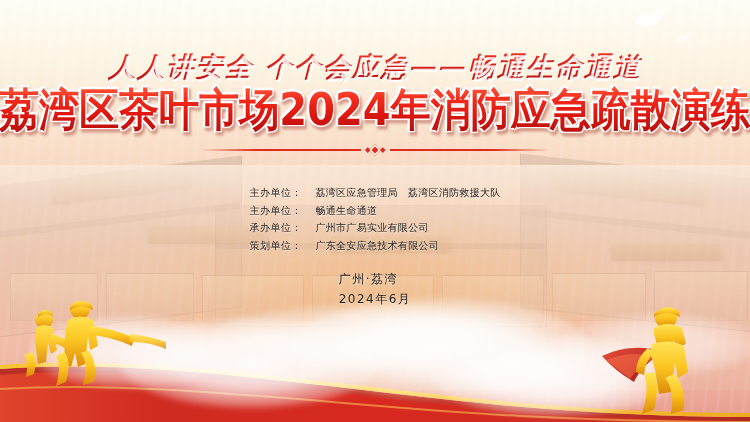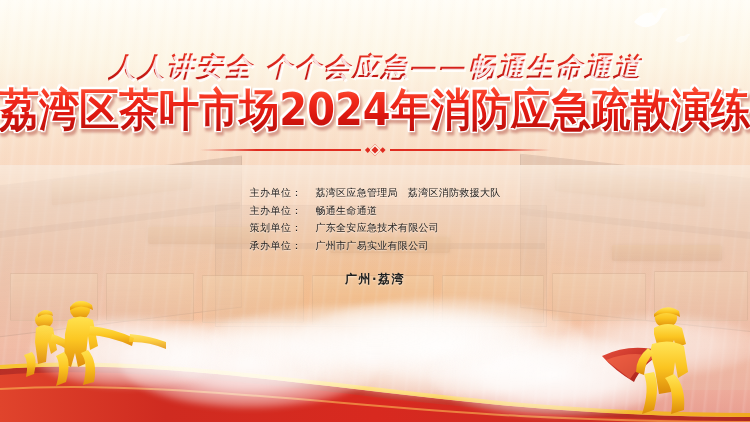--- a/index.html
+++ b/index.html
@@ -242,21 +242,21 @@
   .org-value { letter-spacing: .3px; }
   .org-value .gap { display: inline-block; width: 10px; }
   .org-cont { padding-left: 74px; white-space: nowrap; letter-spacing: .3px; }
 
   
   .footer {
     margin-top: 15px;
     text-align: left;
     color: #20201f;
     font-size: 12px;
-    font-weight: 700;
+    font-weight: 400;
     line-height: 20px;
     letter-spacing: 1.5px;
     text-shadow: 0 1px 2px rgba(255,255,255,.6);
   }
 </style>
 </head>
 <body>
 
 <div id="poster">
 
@@ -413,29 +413,30 @@
         <span class="org-label">主办单位：</span>
         <span class="org-value"><span>荔湾区应急管理局</span><span class="gap"></span><span>荔湾区消防救援大队</span></span>
       </div>
 
       <div class="org-row">
         <span class="org-label">主办单位：</span>
         <span class="org-value">畅通生命通道</span>
       </div>
 
       <div class="org-row">
+        <span class="org-label">承办单位：</span>
+        <span class="org-value">广州市广易实业有限公司</span>
+      </div>
+
+      <div class="org-row">
         <span class="org-label">策划单位：</span>
         <span class="org-value">广东全安应急技术有限公司</span>
       </div>
 
-      <div class="org-row">
-        <span class="org-label">承办单位：</span>
-        <span class="org-value">广州市广易实业有限公司</span>
-      </div>
-
     </div>
 
     <div class="footer">
       <div>广州·荔湾</div>
+      <div>2024年6月</div>
     </div>
 
   </div>
 </div>
 
 </body></html>

